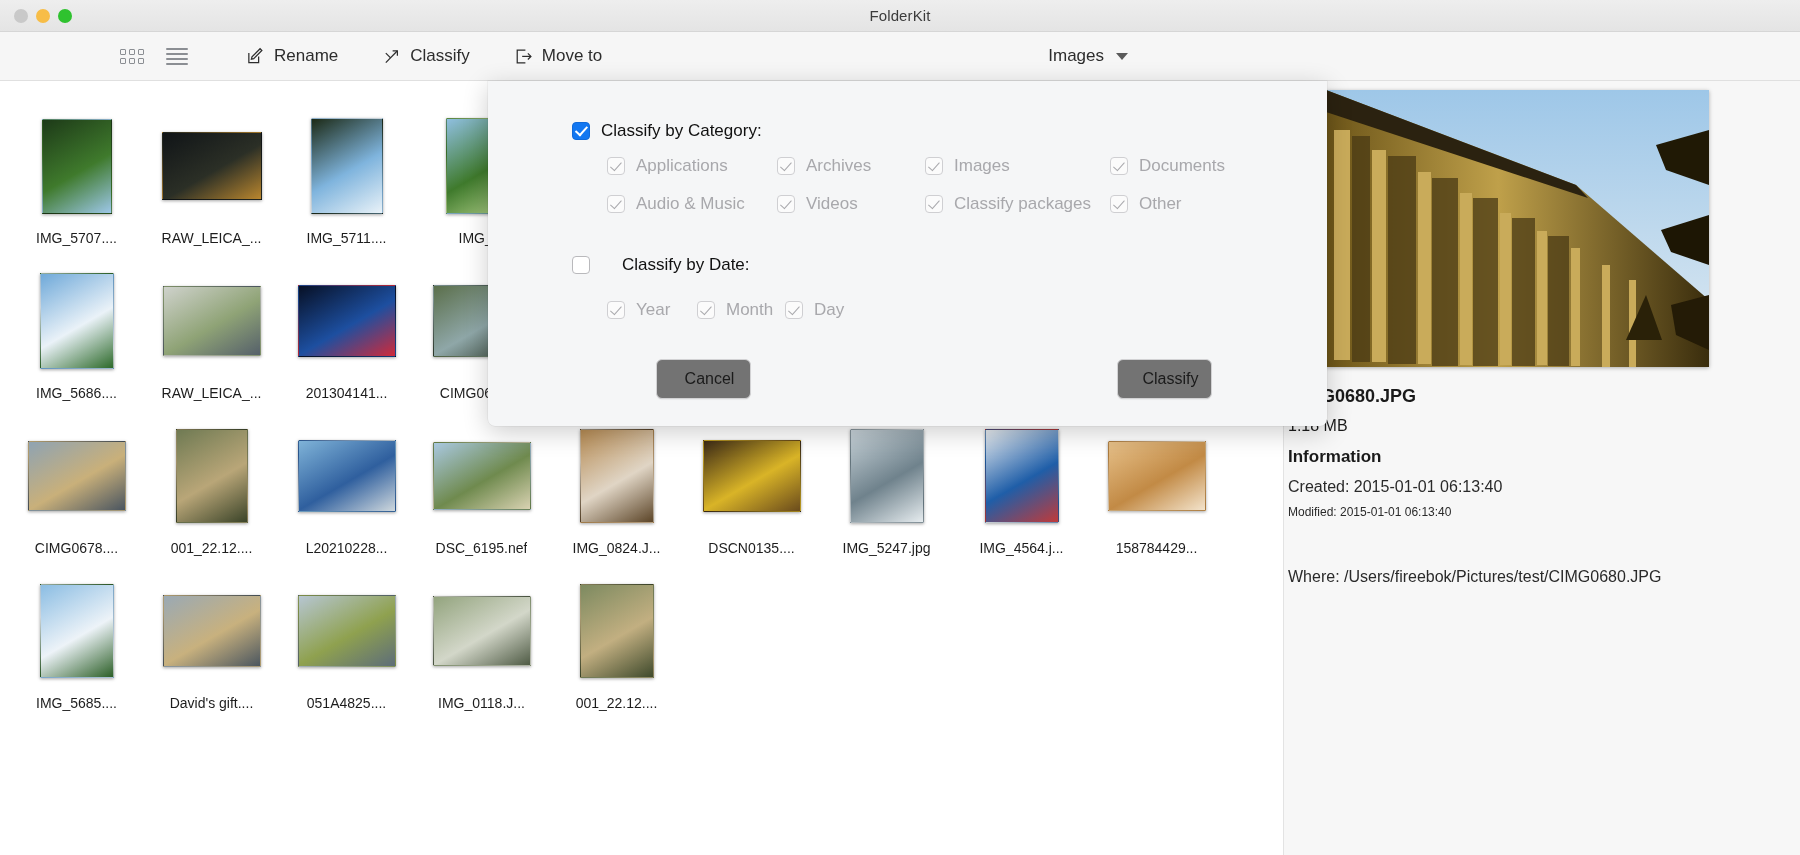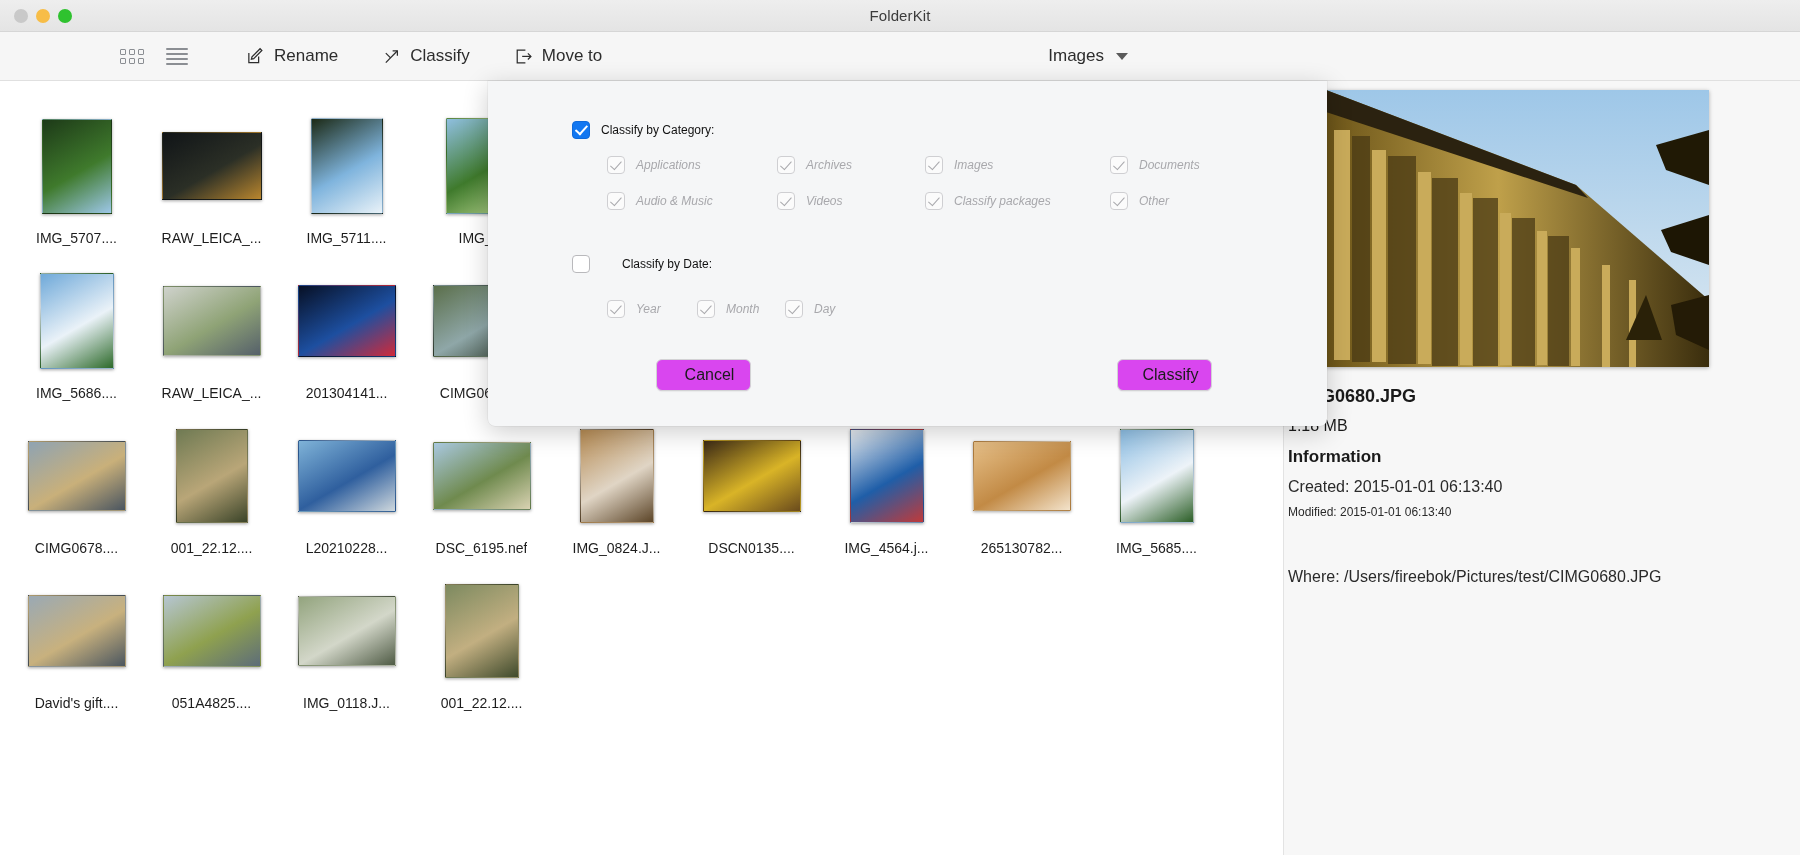--- a/index.html
+++ b/index.html
@@ -171,40 +171,40 @@
     transform: rotate(42deg) translate(-1px,-1px);
   }
   .cb.dis {
     background: #fbfbfb; border-color: #cfcfd2;
   }
   .cb.dis::after {
     content: ""; width: 5px; height: 10px;
     border: solid #a9a9ad; border-width: 0 1.8px 1.8px 0;
     transform: rotate(42deg) translate(-1px,-1px);
   }
-  .cb-label { font-size: 12px; color: #111111; }
-  .cb-label.dis { color: #a8a8ac; font-style: italic; }
+  .cb-label { font-size: 17px; color: #111111; }
+  .cb-label.dis { color: #a8a8ac; }
 
   .main-cb-cat { position: absolute; left: 84px; top: 40px; }
   .main-cb-date { position: absolute; left: 84px; top: 174px; gap: 32px; }
 
   .sub-grid-cat {
     position: absolute; left: 119px; top: 75px;
     display: grid; grid-template-columns: 170px 148px 185px auto;
     row-gap: 18px;
   }
   .sub-grid-date {
     position: absolute; left: 119px; top: 219px;
     display: grid; grid-template-columns: 90px 88px auto;
   }
 
   .btn {
     position: absolute;
-    height: 32px; min-width: 95px;
-    background: #d946ef;
+    height: 40px; min-width: 95px;
+    background: #737373;
     border: 1px solid #d2d2d4;
     border-radius: 6px;
     font-size: 16px; color: #1b1b1b;
     display: flex; align-items: center; justify-content: center;
     box-shadow: 0 1px 1px rgba(0,0,0,.05);
     cursor: default;
     padding-left: 12px;
   }
   .btn-cancel { left: 656px; top: 359px; }
   .btn-classify { left: 1117px; top: 359px; }
@@ -430,29 +430,35 @@
             <div class="file-label">IMG_0824.J...</div>
           </div>
           <div class="file-cell">
             <div class="thumb-box">
               <div class="thumb" style="width: 98px; height: 72px; background: linear-gradient(150deg, rgb(60, 42, 22) 0%, rgb(217, 180, 39) 55%, rgb(106, 75, 28) 100%);"></div>
             </div>
             <div class="file-label">DSCN0135....</div>
           </div>
           <div class="file-cell">
             <div class="thumb-box">
+              <div class="thumb" style="width: 74px; height: 94px; background: linear-gradient(150deg, rgb(201, 212, 218) 0%, rgb(111, 130, 140) 55%, rgb(230, 236, 239) 100%);"></div>
+            </div>
+            <div class="file-label">IMG_5247.jpg</div>
+          </div>
+          <div class="file-cell">
+            <div class="thumb-box">
               <div class="thumb" style="width: 74px; height: 94px; background: linear-gradient(150deg, rgb(232, 236, 239) 0%, rgb(31, 94, 168) 55%, rgb(192, 58, 58) 100%);"></div>
             </div>
             <div class="file-label">IMG_4564.j...</div>
           </div>
           <div class="file-cell">
             <div class="thumb-box">
               <div class="thumb" style="width: 98px; height: 70px; background: linear-gradient(150deg, rgb(230, 192, 137) 0%, rgb(194, 138, 69) 55%, rgb(243, 227, 203) 100%);"></div>
             </div>
-            <div class="file-label">265130782...</div>
+            <div class="file-label">158784429...</div>
           </div>
           <div class="file-cell">
             <div class="thumb-box">
               <div class="thumb" style="width: 74px; height: 94px; background: linear-gradient(150deg, rgb(139, 189, 227) 0%, rgb(237, 243, 248) 55%, rgb(44, 95, 39) 100%);"></div>
             </div>
             <div class="file-label">IMG_5685....</div>
           </div>
           <div class="file-cell">
             <div class="thumb-box">
               <div class="thumb" style="width: 98px; height: 72px; background: linear-gradient(150deg, rgb(154, 169, 180) 0%, rgb(200, 177, 126) 55%, rgb(75, 86, 95) 100%);"></div>

